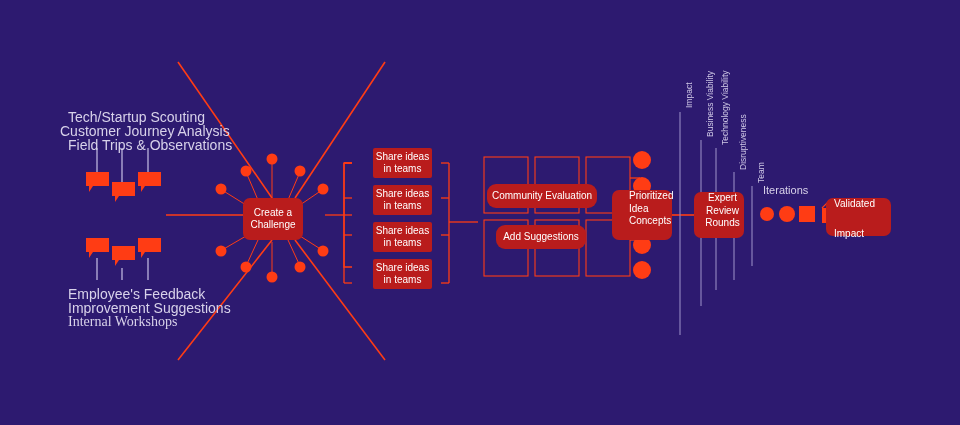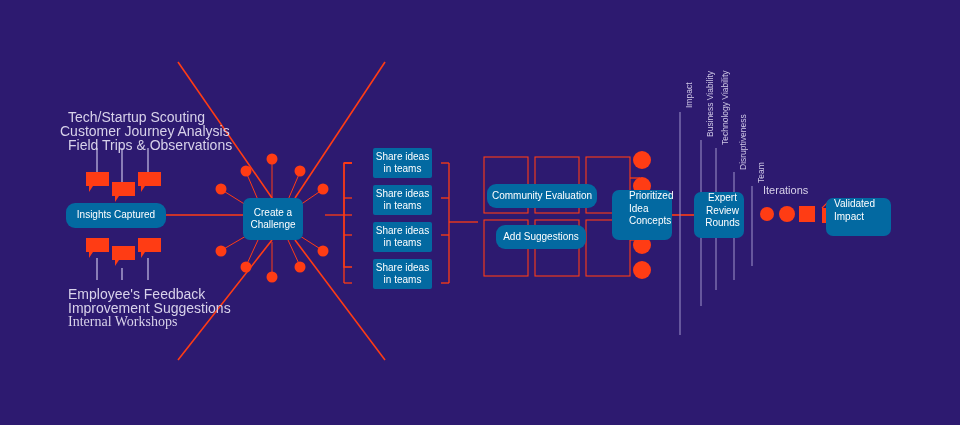--- a/index.html
+++ b/index.html
@@ -7,21 +7,21 @@
     width:960px;height:425px;overflow:hidden;
     background:#2d1a70;
     font-family:"Liberation Sans", sans-serif;
     position:relative;
   }
   #stage{position:absolute;inset:0;width:960px;height:425px;}
   svg#canvas{position:absolute;left:0;top:0;width:960px;height:425px;}
 
   .node{
     position:absolute;
-    background:#0369a1;
+    background:#b91c1c;
     color:#ffffff;
     border-radius:7px;
     display:flex;
     align-items:center;
     justify-content:center;
     text-align:center;
     font-size:10px;
     line-height:12.5px;
     box-sizing:border-box;
     z-index:6;
@@ -188,23 +188,20 @@
   </svg>
 
   <div class="srcline" style="left:68px;top:110px;">Tech/Startup Scouting</div>
   <div class="srcline" style="left:60px;top:124px;">Customer Journey Analysis</div>
   <div class="srcline" style="left:68px;top:138px;">Field Trips &amp; Observations</div>
 
   <div class="srcline" style="left:68px;top:287px;">Employee's Feedback</div>
   <div class="srcline" style="left:68px;top:301px;">Improvement Suggestions</div>
   <div class="srcline" style="left:68px;top:315px;font-family:Liberation Serif, serif;">Internal Workshops</div>
 
-  <div class="node pill" style="left:66px;top:203px;width:100px;height:25px;">
-    <span>Insights Captured</span>
-  </div>
 
   <div class="node" style="left:243px;top:198px;width:60px;height:42px;flex-direction:column;text-align:center;">
     <span>Create a</span>
     <span>Challenge</span>
   </div>
 
   <div class="node" style="left:373px;top:148px;width:59px;height:30px;flex-direction:column;border-radius:2px;">
     <span>Share ideas</span>
     <span>in teams</span>
   </div>
@@ -233,21 +230,21 @@
     <span>Idea</span>
     <span>Concepts</span>
   </div>
 
   <div class="node left-align" style="left:694px;top:192px;width:50px;height:46px;flex-direction:column;align-items:center;padding-left:7px;">
     <span>Expert</span>
     <span>Review</span>
     <span>Rounds</span>
   </div>
 
-  <div class="node left-align" style="left:826px;top:198px;width:65px;height:38px;flex-direction:column;align-items:flex-start;padding-left:8px;">
+  <div class="node left-align" style="left:826px;top:198px;width:65px;height:38px;flex-direction:column;align-items:flex-start;padding-left:8px;gap:17px;">
     <span>Validated</span>
     <span>Impact</span>
   </div>
 
   <div class="vlabel" style="left:684px;top:108px;">Impact</div>
   <div class="vlabel" style="left:705px;top:137px;">Business Viability</div>
   <div class="vlabel" style="left:720px;top:145px;">Technology Viability</div>
   <div class="vlabel" style="left:738px;top:170px;">Disruptiveness</div>
   <div class="vlabel" style="left:756px;top:183px;">Team</div>
 

